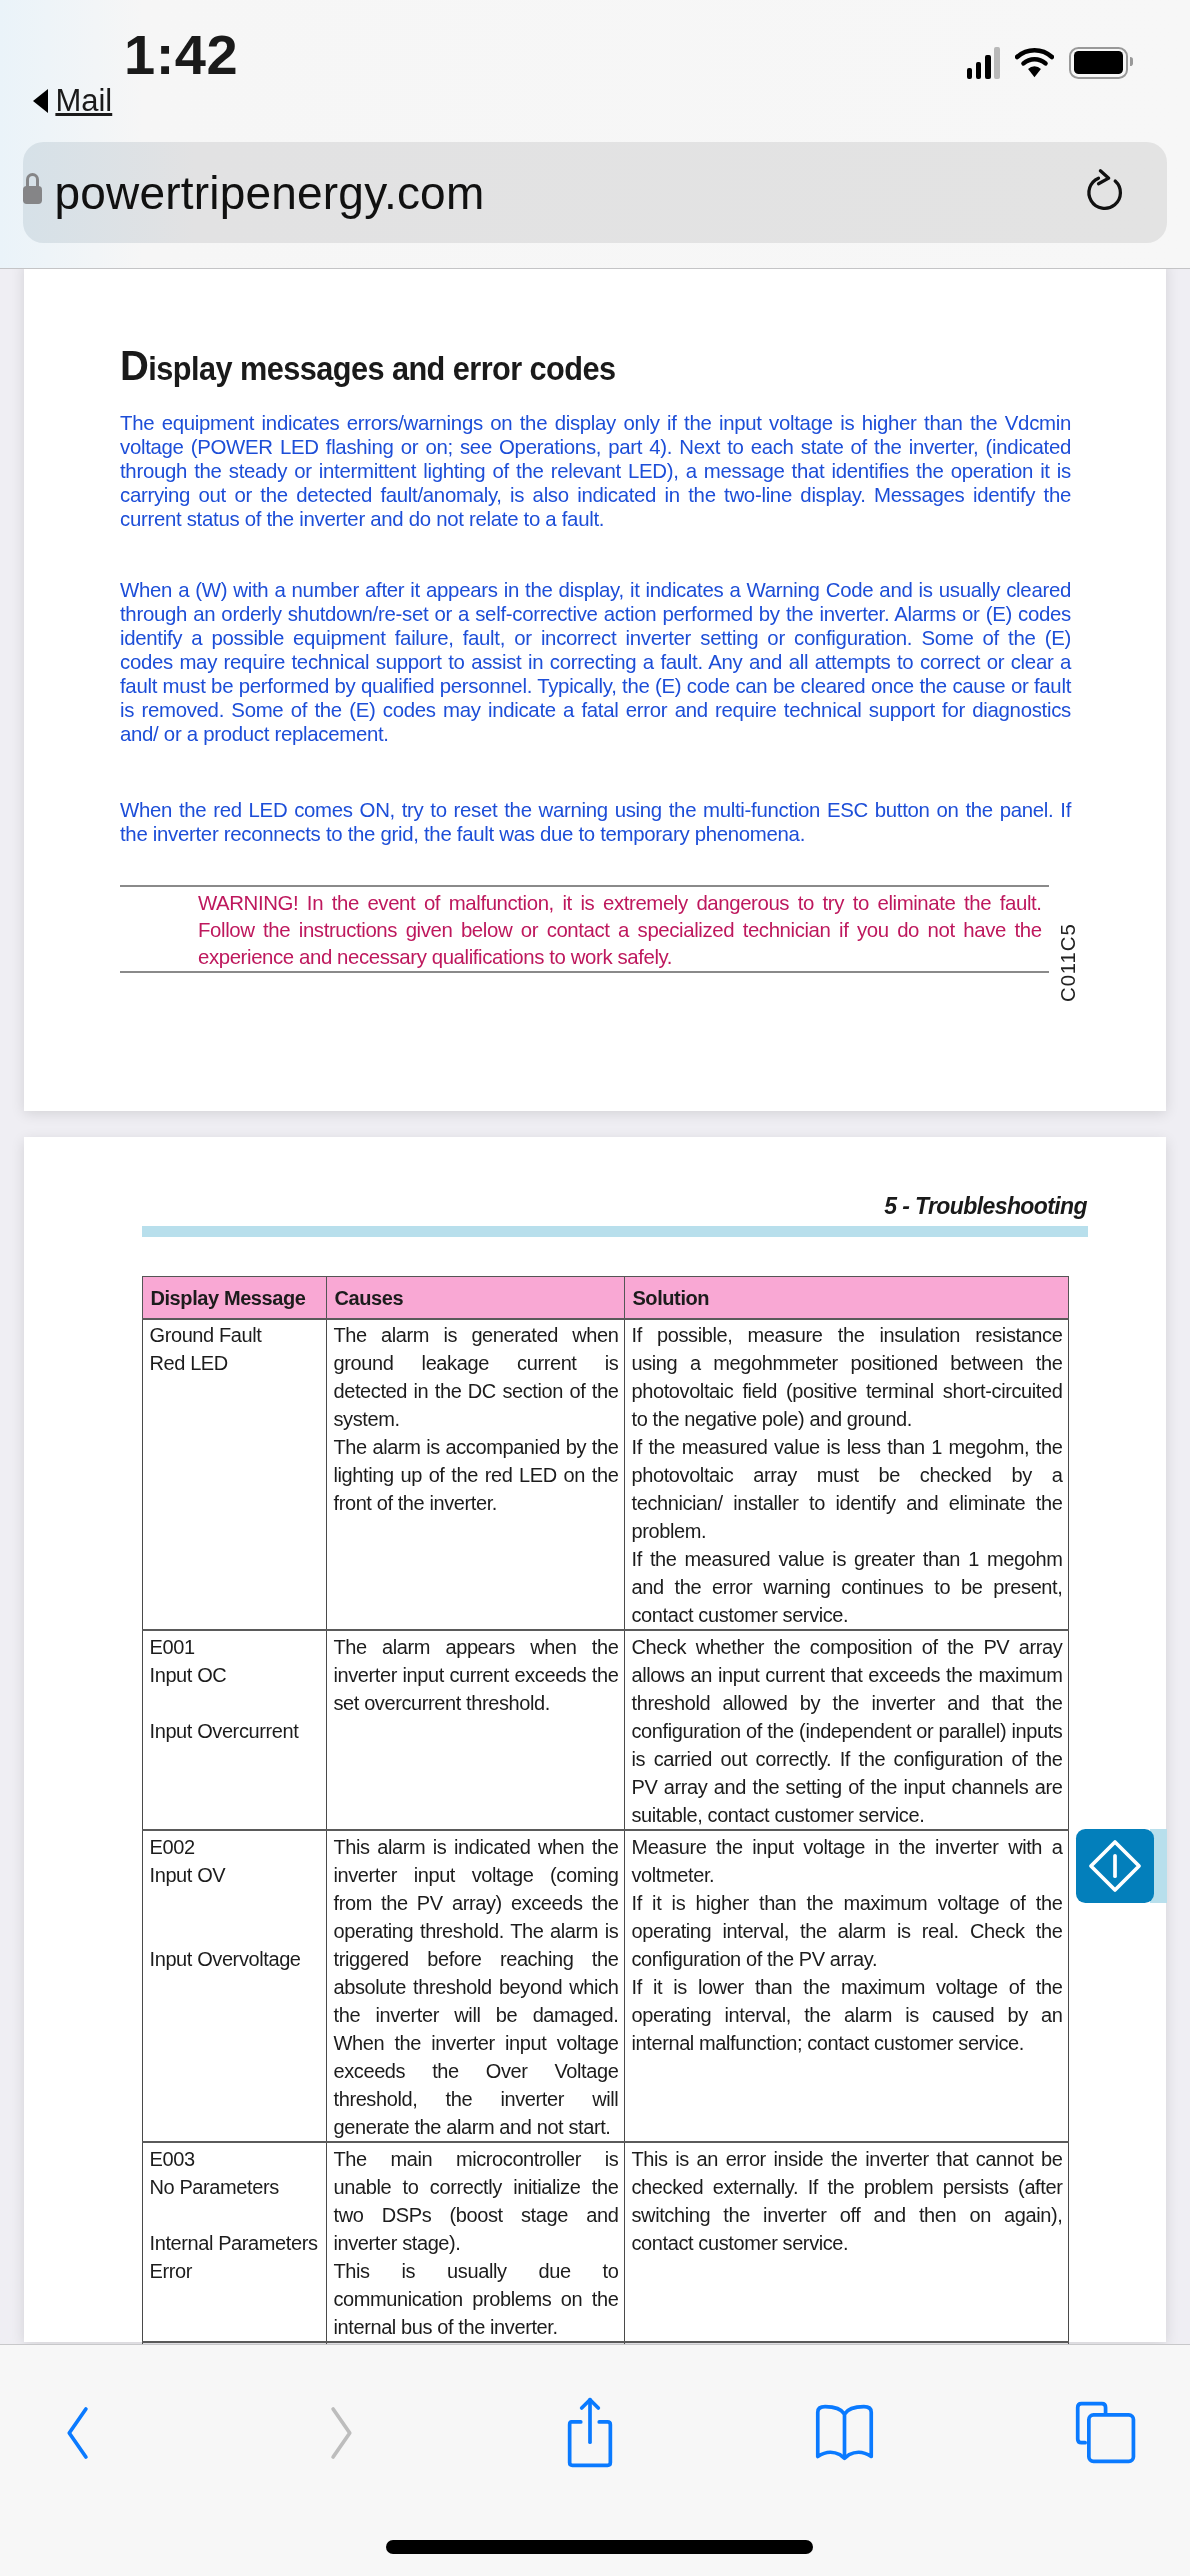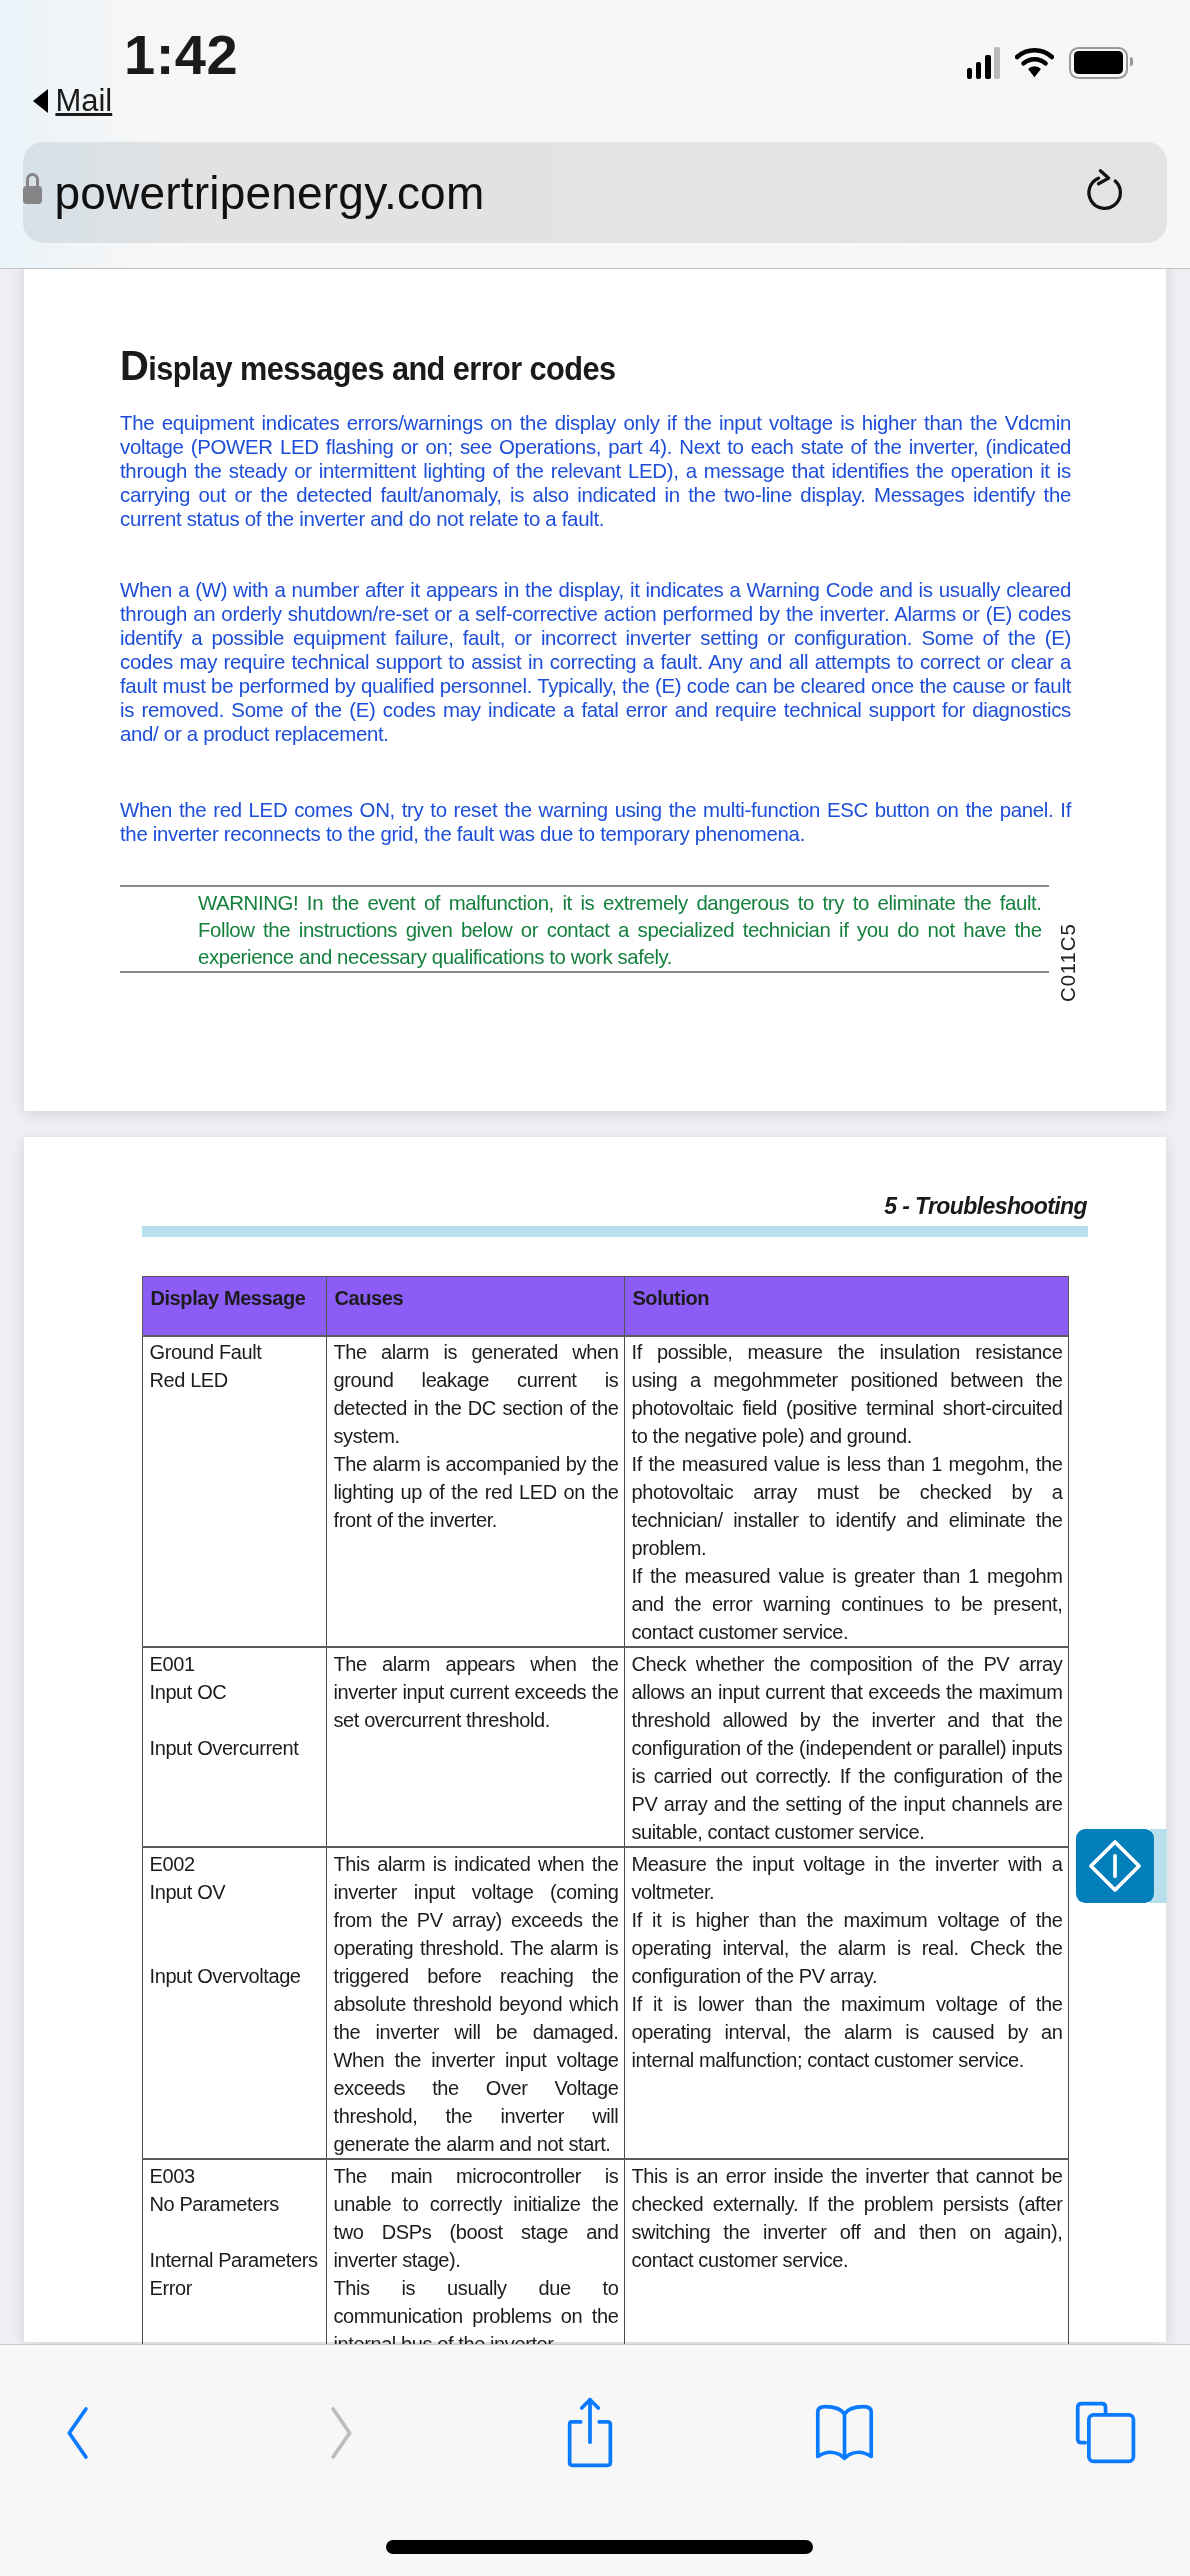--- a/index.html
+++ b/index.html
@@ -35,32 +35,32 @@
   .page1 { top: 260px; height: 851px; }
   .page2 { top: 1137px; height: 1205px; }
 
   .h1 { position: absolute; left: 96px; top: 81px; font-size: 33px; font-weight: bold; letter-spacing: -0.6px; transform: scaleX(0.93); transform-origin: left; }
   .h1 .cap { font-size: 43px; }
   .para { position: absolute; left: 96px; width: 951px; font-size: 20.4px; line-height: 24px; text-align: justify; letter-spacing: -0.3px; color: #1d4ed8; }
   .p1 { top: 151px; }
   .p2 { top: 318px; }
   .p3 { top: 538px; }
   .warn { position: absolute; left: 96px; top: 625px; width: 929px; border-top: 2.8px solid #8a8a8a; border-bottom: 2.8px solid #8a8a8a; padding: 2.8px 7.4px 0 78px; }
-  .warn-text { font-size: 20.4px; line-height: 27px; letter-spacing: -0.4px; text-align: justify; color: #15803d; }
+  .warn-text { font-size: 20.4px; line-height: 27px; letter-spacing: -0.4px; text-align: justify; color: #be185d; }
   .pagenum { position: absolute; left: 0; width: 100%; top: 779px; text-align: center; font-size: 17.6px; letter-spacing: -0.5px; }
   .sidecode { position: absolute; left: 1033px; top: 742px; font-size: 20.4px; transform: rotate(-90deg); transform-origin: left top; letter-spacing: 0.9px; color: #222; }
 
   .section-title { position: absolute; right: 79px; top: 56px; font-size: 23px; font-weight: bold; font-style: italic; letter-spacing: -0.6px; }
   .section-bar { position: absolute; left: 118px; top: 89px; width: 946px; height: 11px; background: #b8dfec; }
 
   table.codes { position: absolute; left: 118px; top: 139px; width: 925px; border-collapse: collapse; table-layout: fixed; font-size: 20px; letter-spacing: -0.4px; line-height: 28px; color: #1c1c1c; }
   table.codes col.c1 { width: 184px; }
   table.codes col.c2 { width: 298px; }
   table.codes col.c3 { width: 444px; }
-  table.codes th { background: #8b5cf6; font-weight: bold; text-align: left; vertical-align: top; padding: 7.4px 7.4px 0 7.4px; height: 59px; border: 1.9px solid #555; }
+  table.codes th { background: #f9a8d4; font-weight: bold; text-align: left; vertical-align: top; padding: 7.4px 7.4px 0 7.4px; height: 42px; border: 1.9px solid #555; }
   table.codes td { vertical-align: top; padding: 1.9px 5.6px 0 6.5px; border: 1.4px solid #4a4a4a; border-top: 2.8px solid #5a5a5a; }
   td .j { text-align: justify; }
   td .blk { display: block; }
   td .gap { display: block; height: 28px; }
 
   
   .badge { position: absolute; left: 1076px; top: 1829px; width: 78px; height: 74px; background: #037fbb; border-radius: 9.3px; z-index: 3; }
   .badge-tab { position: absolute; left: 1150px; top: 1829px; width: 16.7px; height: 74px; background: #b8dfec; z-index: 2; }
 
   

